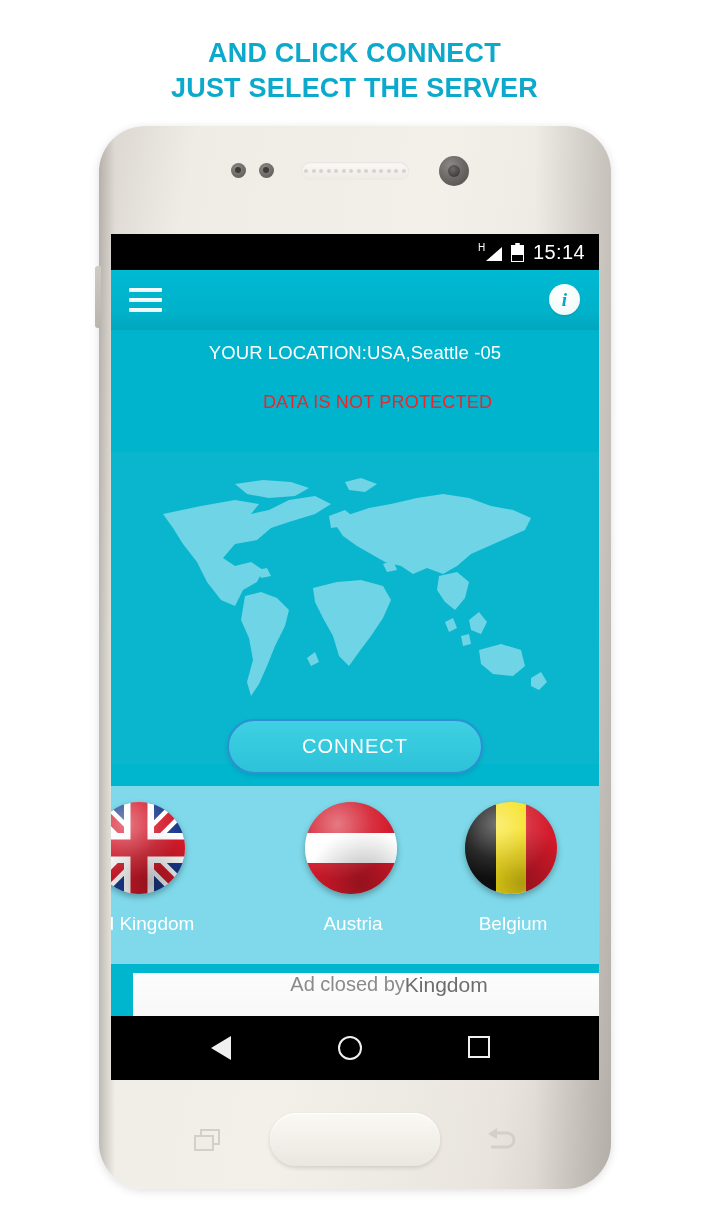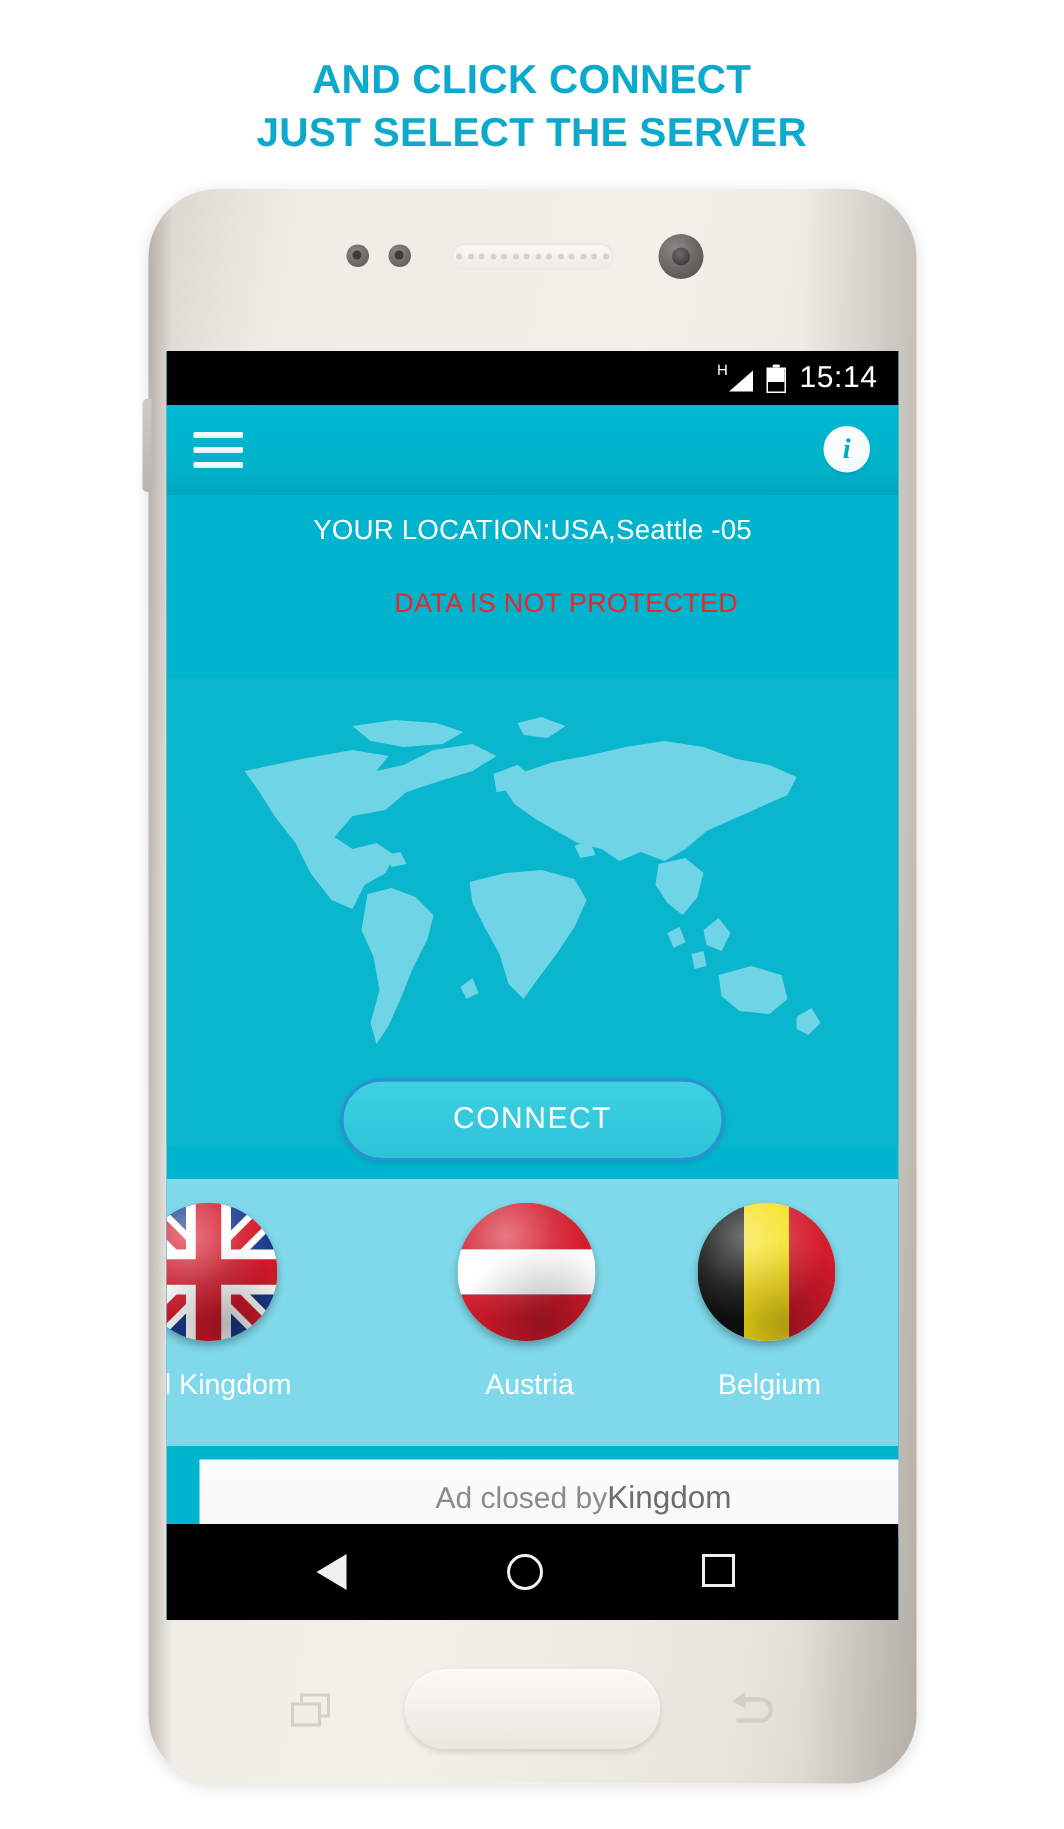--- a/index.html
+++ b/index.html
@@ -167,21 +167,21 @@
                radial-gradient(circle at 62% 88%,rgba(0,0,0,.30) 0%,rgba(0,0,0,0) 55%);
   }
   .server .label{
     display:block;margin-top:19px;color:#ffffff;font-size:19px;white-space:nowrap;
   }
 
   
   #ad-banner{
     position:absolute;left:22px;top:739px;width:512px;height:52px;
     background:linear-gradient(180deg,#fdfdfd,#f6f6f6);
-    display:flex;align-items:center;justify-content:center;
+    display:flex;align-items:flex-start;justify-content:center;
   }
   #ad-banner .txt{color:#8b8b8b;font-size:20px;}
   #ad-banner .g{color:#6d6d6d;font-size:21px;}
 
   
   #nav-bar{
     position:absolute;left:0;bottom:0;width:100%;height:64px;background:#000;
   }
   .nav-btn{position:absolute;top:20px;cursor:pointer;}
   #nav-back{left:100px;width:0;height:0;

